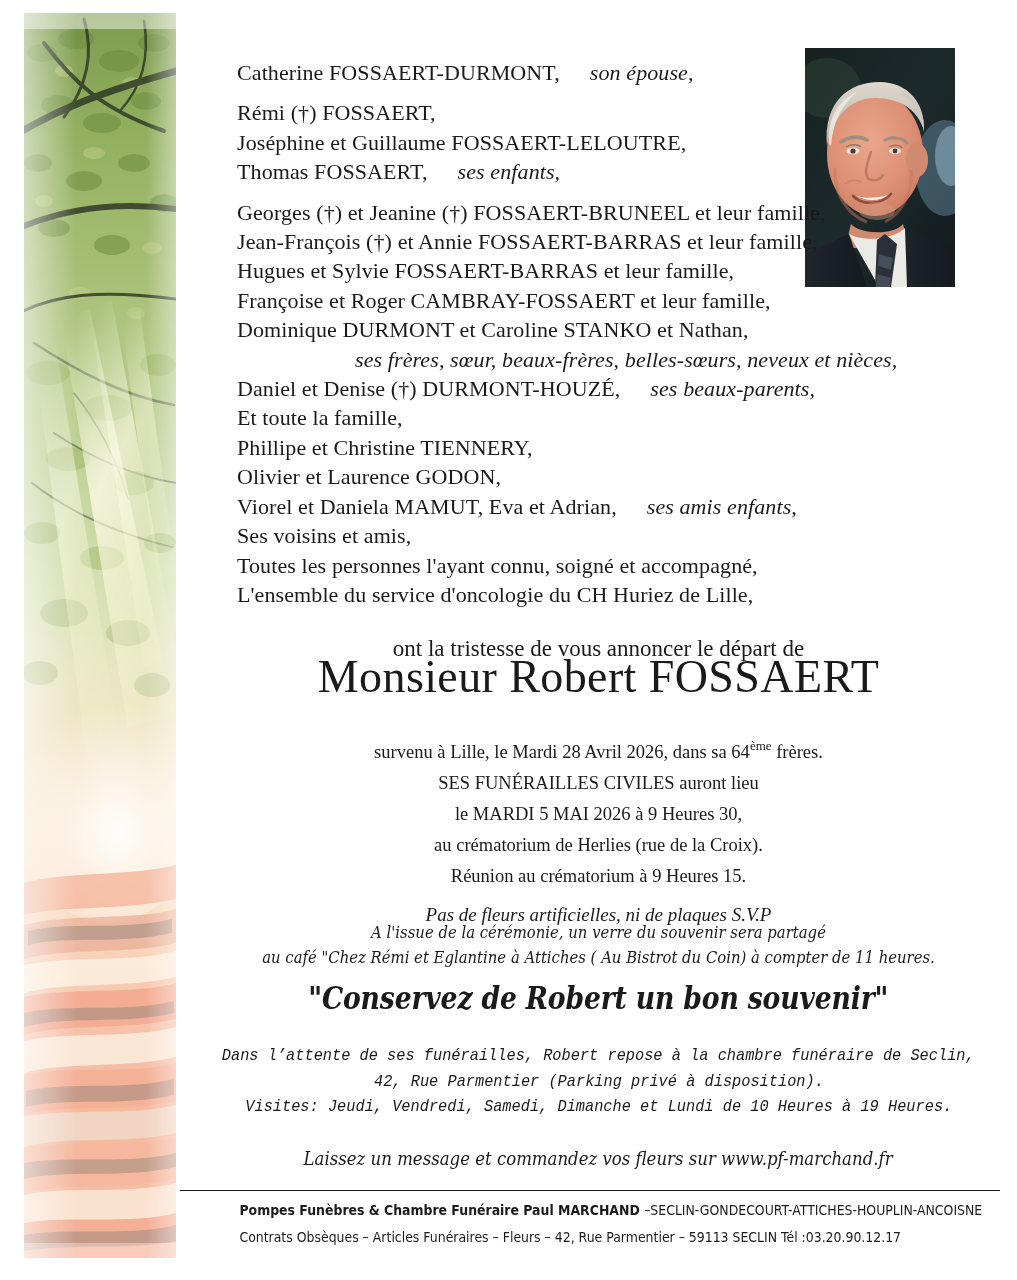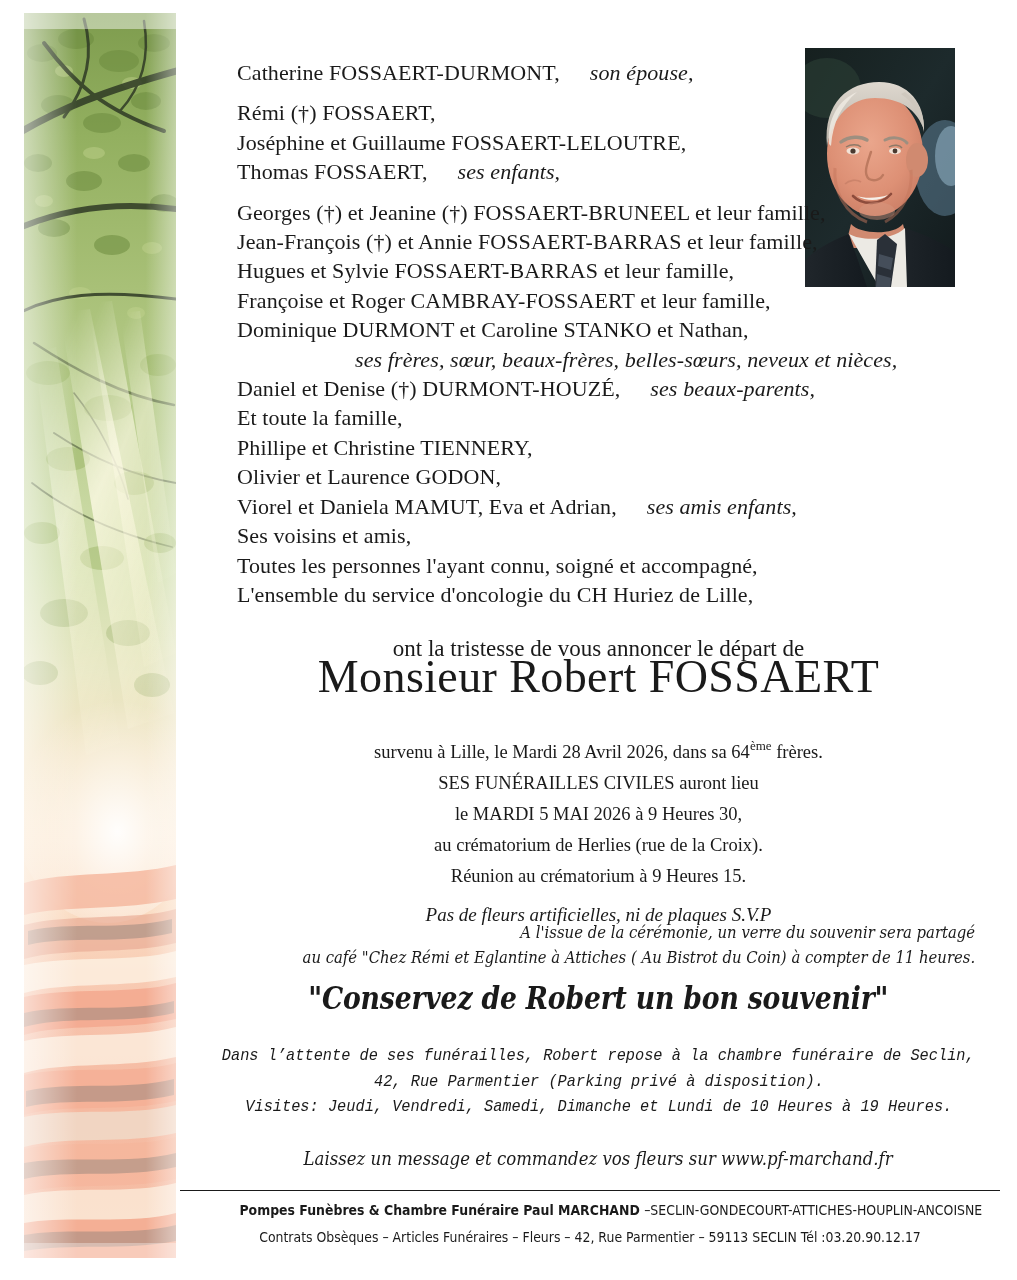--- a/index.html
+++ b/index.html
@@ -109,21 +109,21 @@
     font-style: italic;
     font-size: 19px;
     padding-top: 7px;
   }
 
   .ceremony {
     position: absolute;
     left: 0;
     top: 920px;
     width: 837px;
-    text-align: right;
+    text-align: center;
     font-style: italic;
     font-family: "DejaVu Serif", "Liberation Serif", serif;
   }
   .ceremony .cline {
     font-size: 16.5px;
     line-height: 25px;
     transform: scaleX(0.90);
     transform-origin: center center;
   }
 
@@ -178,21 +178,21 @@
     top: 1190px;
     width: 820px;
     height: 0;
     border-top: 1.6px solid #1a1a1a;
   }
   #footer {
     position: absolute;
     left: 180px;
     top: 1196px;
     width: 820px;
-    text-align: center;
+    text-align: left;
     font-family: "DejaVu Sans", "Liberation Sans", sans-serif;
   }
   #footer .fline {
     font-size: 14.6px;
     line-height: 27px;
     white-space: nowrap;
     transform: scaleX(0.855);
     transform-origin: center center;
   }
   #footer .fline.bold { font-weight: bold; }

